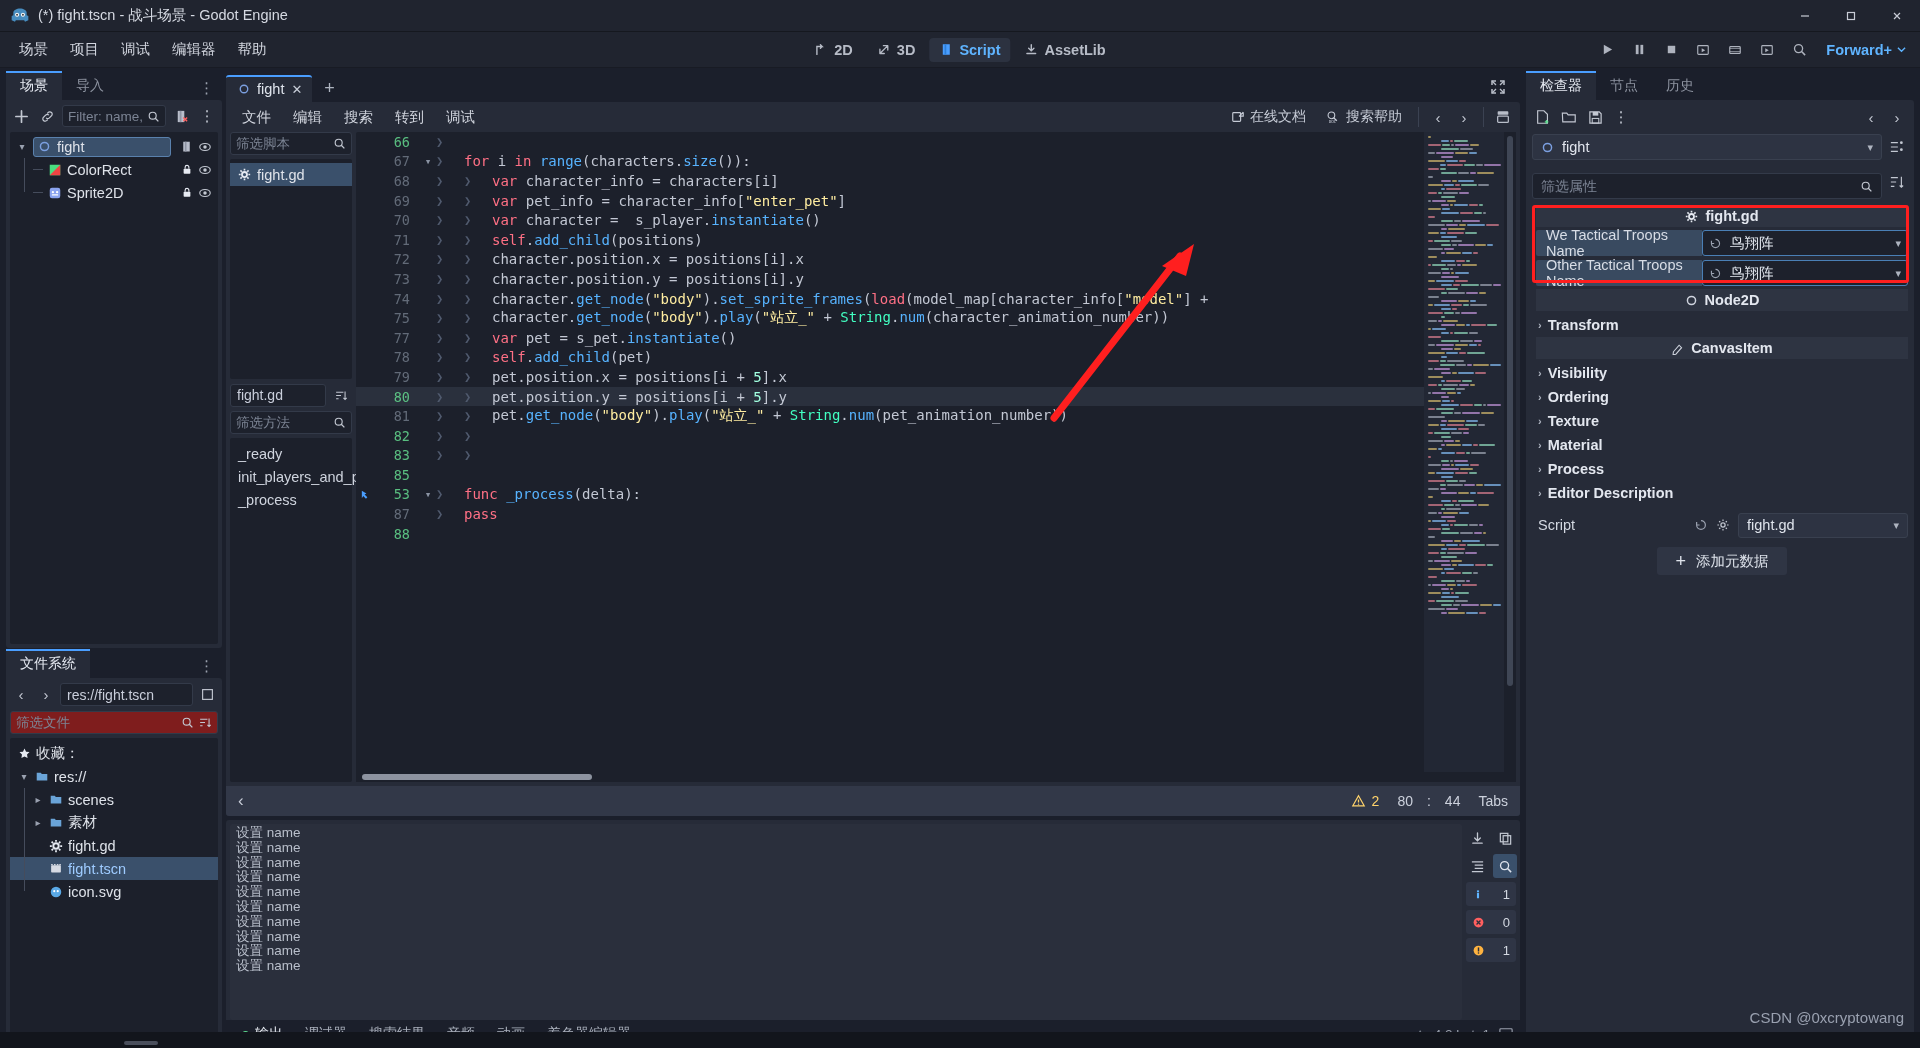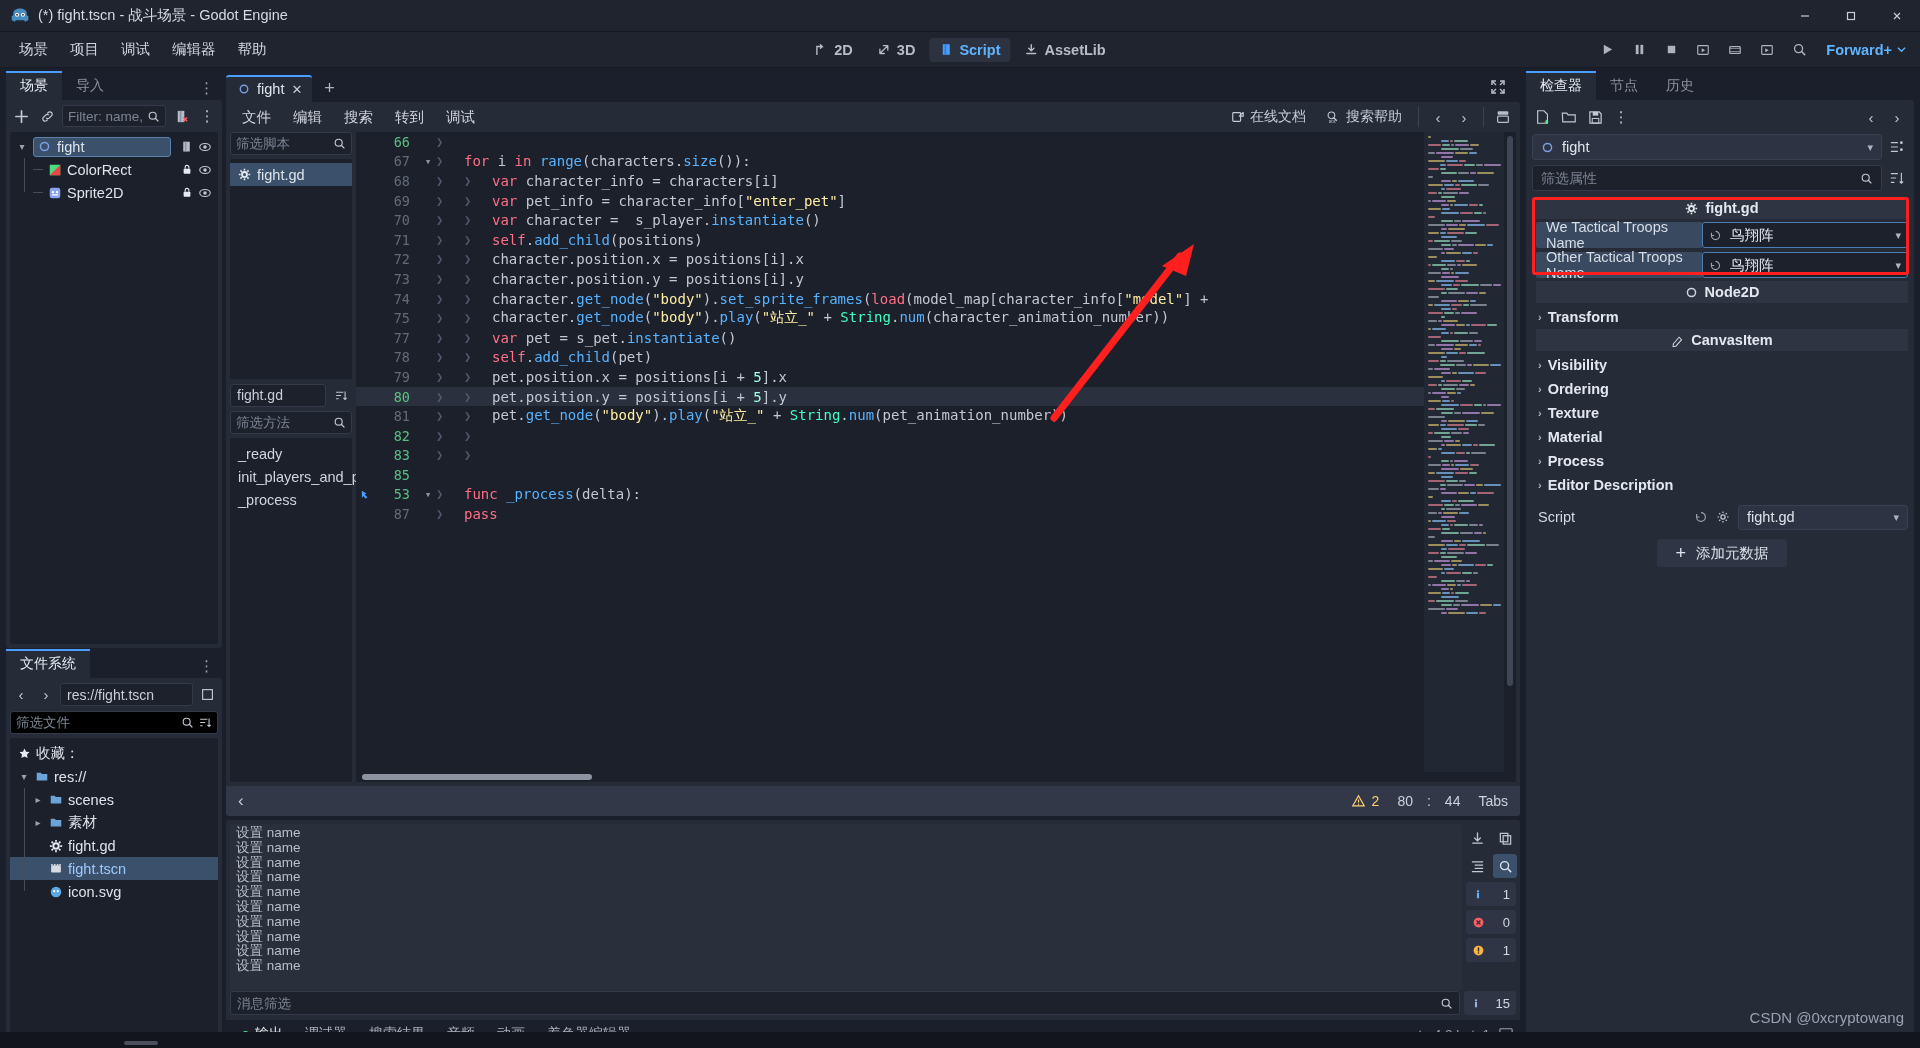--- a/index.html
+++ b/index.html
@@ -75,21 +75,21 @@
   }
   .trow-right { margin-left:auto; display:flex; align-items:center; gap:5px; padding-right:6px; }
   .treeline { position:absolute; left:14px; top:0; bottom:0; width:1px; background:#454c5c; }
   .hline { width:10px;height:1px;background:#454c5c; }
 
   .fs-dock { height:396px; flex:none; display:flex; flex-direction:column; }
   .fs-inner { background:#262b38; flex:1; display:flex; flex-direction:column; min-height:0; border-radius:0 3px 3px 3px; }
   .fs-path { display:flex; align-items:center; gap:3px; padding:5px 4px; }
   .pathbox { flex:1; height:23px; background:#1d212c; border:1px solid #333a49; border-radius:3px;
              display:flex;align-items:center;padding:0 6px;font-size:14px;color:#c9cedb; min-width:0; }
-  .fs-filter { margin:0 4px 4px; height:23px; background:#000000;border:1px solid #333a49;border-radius:3px;
+  .fs-filter { margin:0 4px 4px; height:23px; background:#7f1d1d;border:1px solid #333a49;border-radius:3px;
                display:flex;align-items:center;padding:0 5px;gap:4px; }
   .fs-filter input { flex:1;background:transparent;border:0;outline:0;color:#c9cedb;font-size:13.5px;
                      font-family:"Liberation Sans",sans-serif;min-width:0; }
   .fs-filter input::placeholder { color:#7c8494; }
   .fs-tree { background:#1c202b; margin:0 4px 4px; border-radius:2px; flex:1; padding:4px 0; overflow:hidden; }
   .frow { display:flex;align-items:center;height:23px;gap:5px;font-size:14.5px;color:#dfe3ea;padding-left:8px;position:relative; }
   .frow.sel { background:#3a506b; }
   .frow.sel .flabel { color:#9ecbff; }
 
   
@@ -651,20 +651,21 @@
                   <div class="cline"><span class="bp"></span><span class="lno dim">79</span><span class="fold"></span><span class="guide" style="color: rgb(80, 90, 110);">❯</span><span class="guide" style="color: rgb(80, 90, 110);">❯</span><span><span class="ctext">pet.position.x = positions[i + </span><span class="num">5</span><span class="ctext">].x</span></span></div>
                   <div class="cline hl"><span class="bp"></span><span class="lno">80</span><span class="fold"></span><span class="guide" style="color: rgb(80, 90, 110);">❯</span><span class="guide" style="color: rgb(80, 90, 110);">❯</span><span><span class="ctext">pet.position.y = positions[i + </span><span class="num">5</span><span class="ctext">].y</span></span></div>
                   <div class="cline"><span class="bp"></span><span class="lno dim">81</span><span class="fold"></span><span class="guide" style="color: rgb(80, 90, 110);">❯</span><span class="guide" style="color: rgb(80, 90, 110);">❯</span><span><span class="ctext">pet.</span><span class="fn">get_node</span><span class="ctext">(</span><span class="st">"body"</span><span class="ctext">).</span><span class="fn">play</span><span class="ctext">(</span><span class="st">"站立_"</span><span class="ctext"> + </span><span class="cls">String</span><span class="ctext">.</span><span class="fn">num</span><span class="ctext">(pet_animation_number))</span></span></div>
                   <div class="cline"><span class="bp"></span><span class="lno">82</span><span class="fold"></span><span class="guide" style="color: rgb(80, 90, 110);">❯</span><span class="guide" style="color: rgb(80, 90, 110);">❯</span><span></span></div>
                   <div class="cline"><span class="bp"></span><span class="lno">83</span><span class="fold"></span><span class="guide" style="color: rgb(80, 90, 110);">❯</span><span class="guide" style="color: rgb(80, 90, 110);">❯</span><span></span></div>
                   <div class="cline"><span class="bp"></span><span class="lno">85</span><span class="fold"></span><span></span></div>
                   <div class="cline"><span class="bp"><svg width="11" height="11" viewBox="0 0 12 12">
                         <path d="M2 10V2l5 3-2 1 3 3-1.5 1.5-3-3z" fill="#4a9eff"></path>
                       </svg></span><span class="lno">53</span><span class="fold">▾</span><span class="guide" style="color: rgb(80, 90, 110);">❯</span><span><span class="k">func </span><span class="fn">_process</span><span class="ctext">(delta):</span></span></div>
                   <div class="cline"><span class="bp"></span><span class="lno dim">87</span><span class="fold"></span><span class="guide" style="color: rgb(80, 90, 110);">❯</span><span><span class="k">pass</span></span></div>
+                  <div class="cline"><span class="bp"></span><span class="lno">88</span><span class="fold"></span><span></span></div>
                 </div>
               <div class="minimap" id="minimap">
                   <div class="mm-row">
                     <div style="width: 0px;"></div>
                     <div class="mm-seg" style="width: 3px; background: rgb(200, 176, 106); opacity: 0.75;"></div>
                   </div>
                   <div class="mm-row">
                     <div style="width: 13px;"></div>
                     <div class="mm-seg" style="width: 8px; background: rgb(127, 180, 232); opacity: 0.75;"></div>
                     <div class="mm-seg" style="width: 3px; background: rgb(208, 122, 138); opacity: 0.75;"></div>
@@ -1468,36 +1469,20 @@
               <span>0</span>
             </div>
             <div class="counter">
               <svg width="13" height="13" viewBox="0 0 16 16">
                   <circle cx="8" cy="8" r="6" fill="#ffb340"></circle>
                   <rect x="7.1" y="4.2" width="1.8" height="5" fill="#2a2f3c"></rect>
                   <circle cx="8" cy="11" r="1" fill="#2a2f3c"></circle>
                 </svg>
               <span>1</span>
             </div>
-          </div>
-        </div>
-        <div class="out-filterrow">
-          <div class="out-filter">
-            <input placeholder="消息筛选" style="">
-            <svg width="13" height="13" viewBox="0 0 16 16">
-                <circle cx="7" cy="7" r="4.3" fill="none" stroke="#c3c8d2" stroke-width="1.4"></circle>
-                <path d="M10.2 10.2L14 14" stroke="#c3c8d2" stroke-width="1.6"></path>
-              </svg>
-          </div>
-          <div class="counter" style="width:52px">
-            <svg width="12" height="13" viewBox="0 0 16 16">
-                <rect x="6.6" y="6" width="2.8" height="7" fill="#9ab0d6"></rect>
-                <rect x="6.6" y="2.5" width="2.8" height="2.6" fill="#9ab0d6"></rect>
-              </svg>
-            <span>15</span>
           </div>
         </div>
         <div class="out-tabs">
           <div class="otab active">
             <span class="dotg"></span>
             <span>输出</span>
           </div>
           <div class="otab">调试器</div>
           <div class="otab">搜索结果</div>
           <div class="otab">音频</div>
@@ -1561,21 +1546,21 @@
           <div class="icon-btn" style="margin-bottom:5px">
             <svg width="16" height="14" viewBox="0 0 18 16">
                 <path d="M2 3h8M2 8h8M2 13h8" stroke="#c3c8d2" stroke-width="1.3"></path>
                 <circle cx="14" cy="3" r="1.6" fill="#c3c8d2"></circle>
                 <circle cx="14" cy="11" r="1.6" fill="#c3c8d2"></circle>
               </svg>
           </div>
         </div>
 
         <div style="display:flex;align-items:center;gap:4px;padding:0 6px">
-          <div class="prop-filter" style="flex:1;margin:0 0 6px">
+          <div class="prop-filter" style="flex:1;margin:8px 0 6px">
             <input placeholder="筛选属性" style="">
             <svg width="13" height="13" viewBox="0 0 16 16">
                 <circle cx="7" cy="7" r="4.3" fill="none" stroke="#c3c8d2" stroke-width="1.4"></circle>
                 <path d="M10.2 10.2L14 14" stroke="#c3c8d2" stroke-width="1.6"></path>
               </svg>
           </div>
           <div class="icon-btn" style="margin-bottom:6px">
             <svg width="16" height="14" viewBox="0 0 18 16">
                 <path d="M2 3h8M2 8h6M2 13h4" stroke="#c3c8d2" stroke-width="1.3"></path>
                 <path d="M14 2v12M12 12l2 2 2-2" stroke="#c3c8d2" stroke-width="1.3" fill="none"></path>

